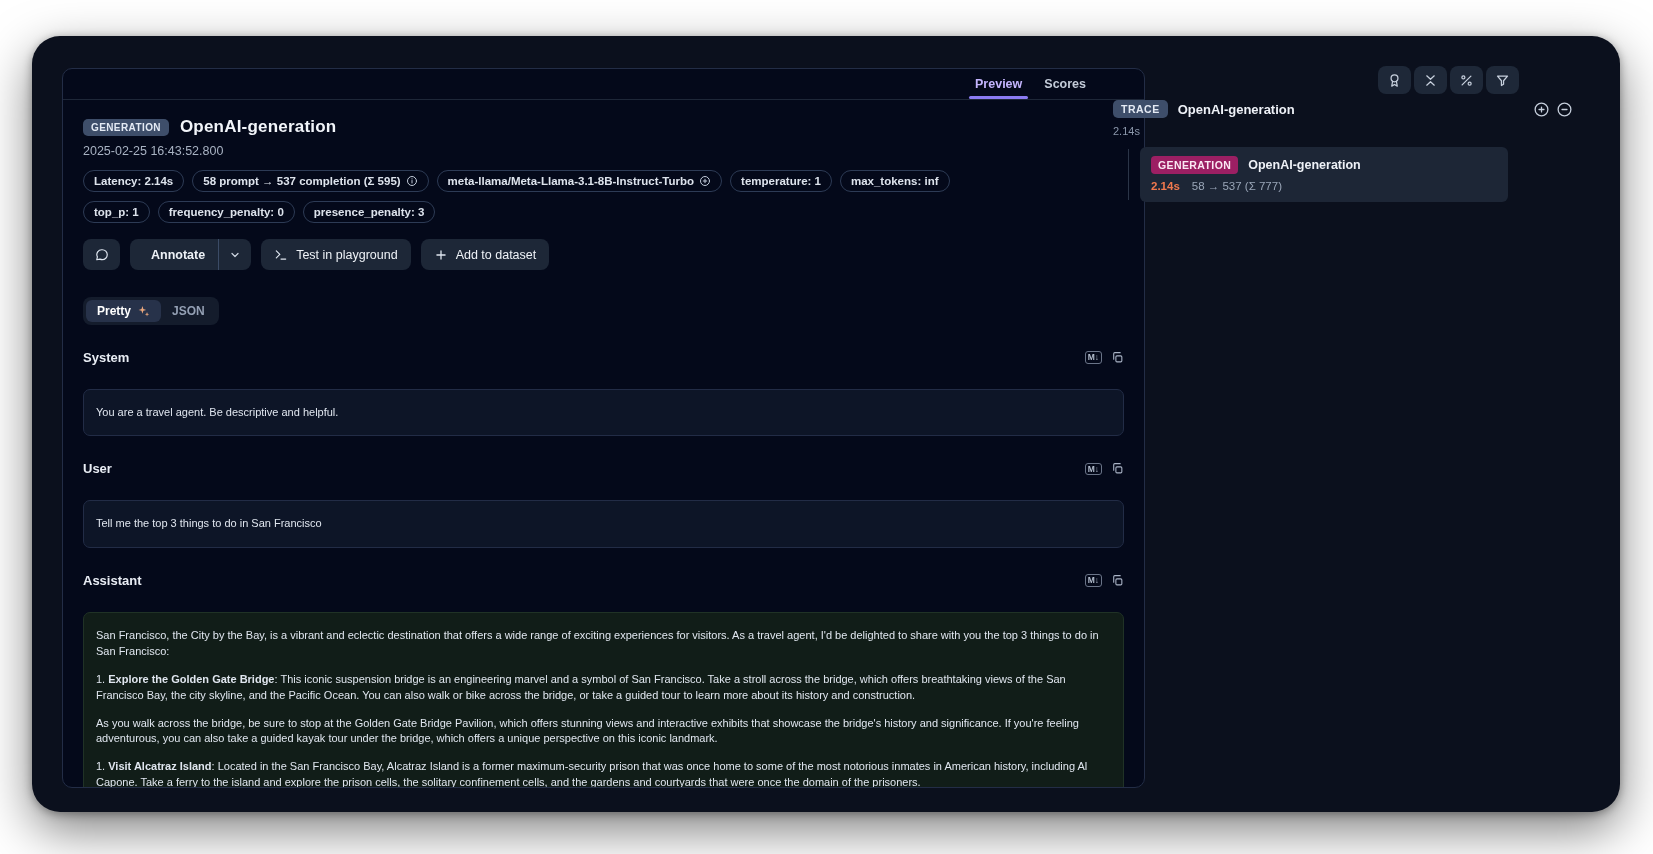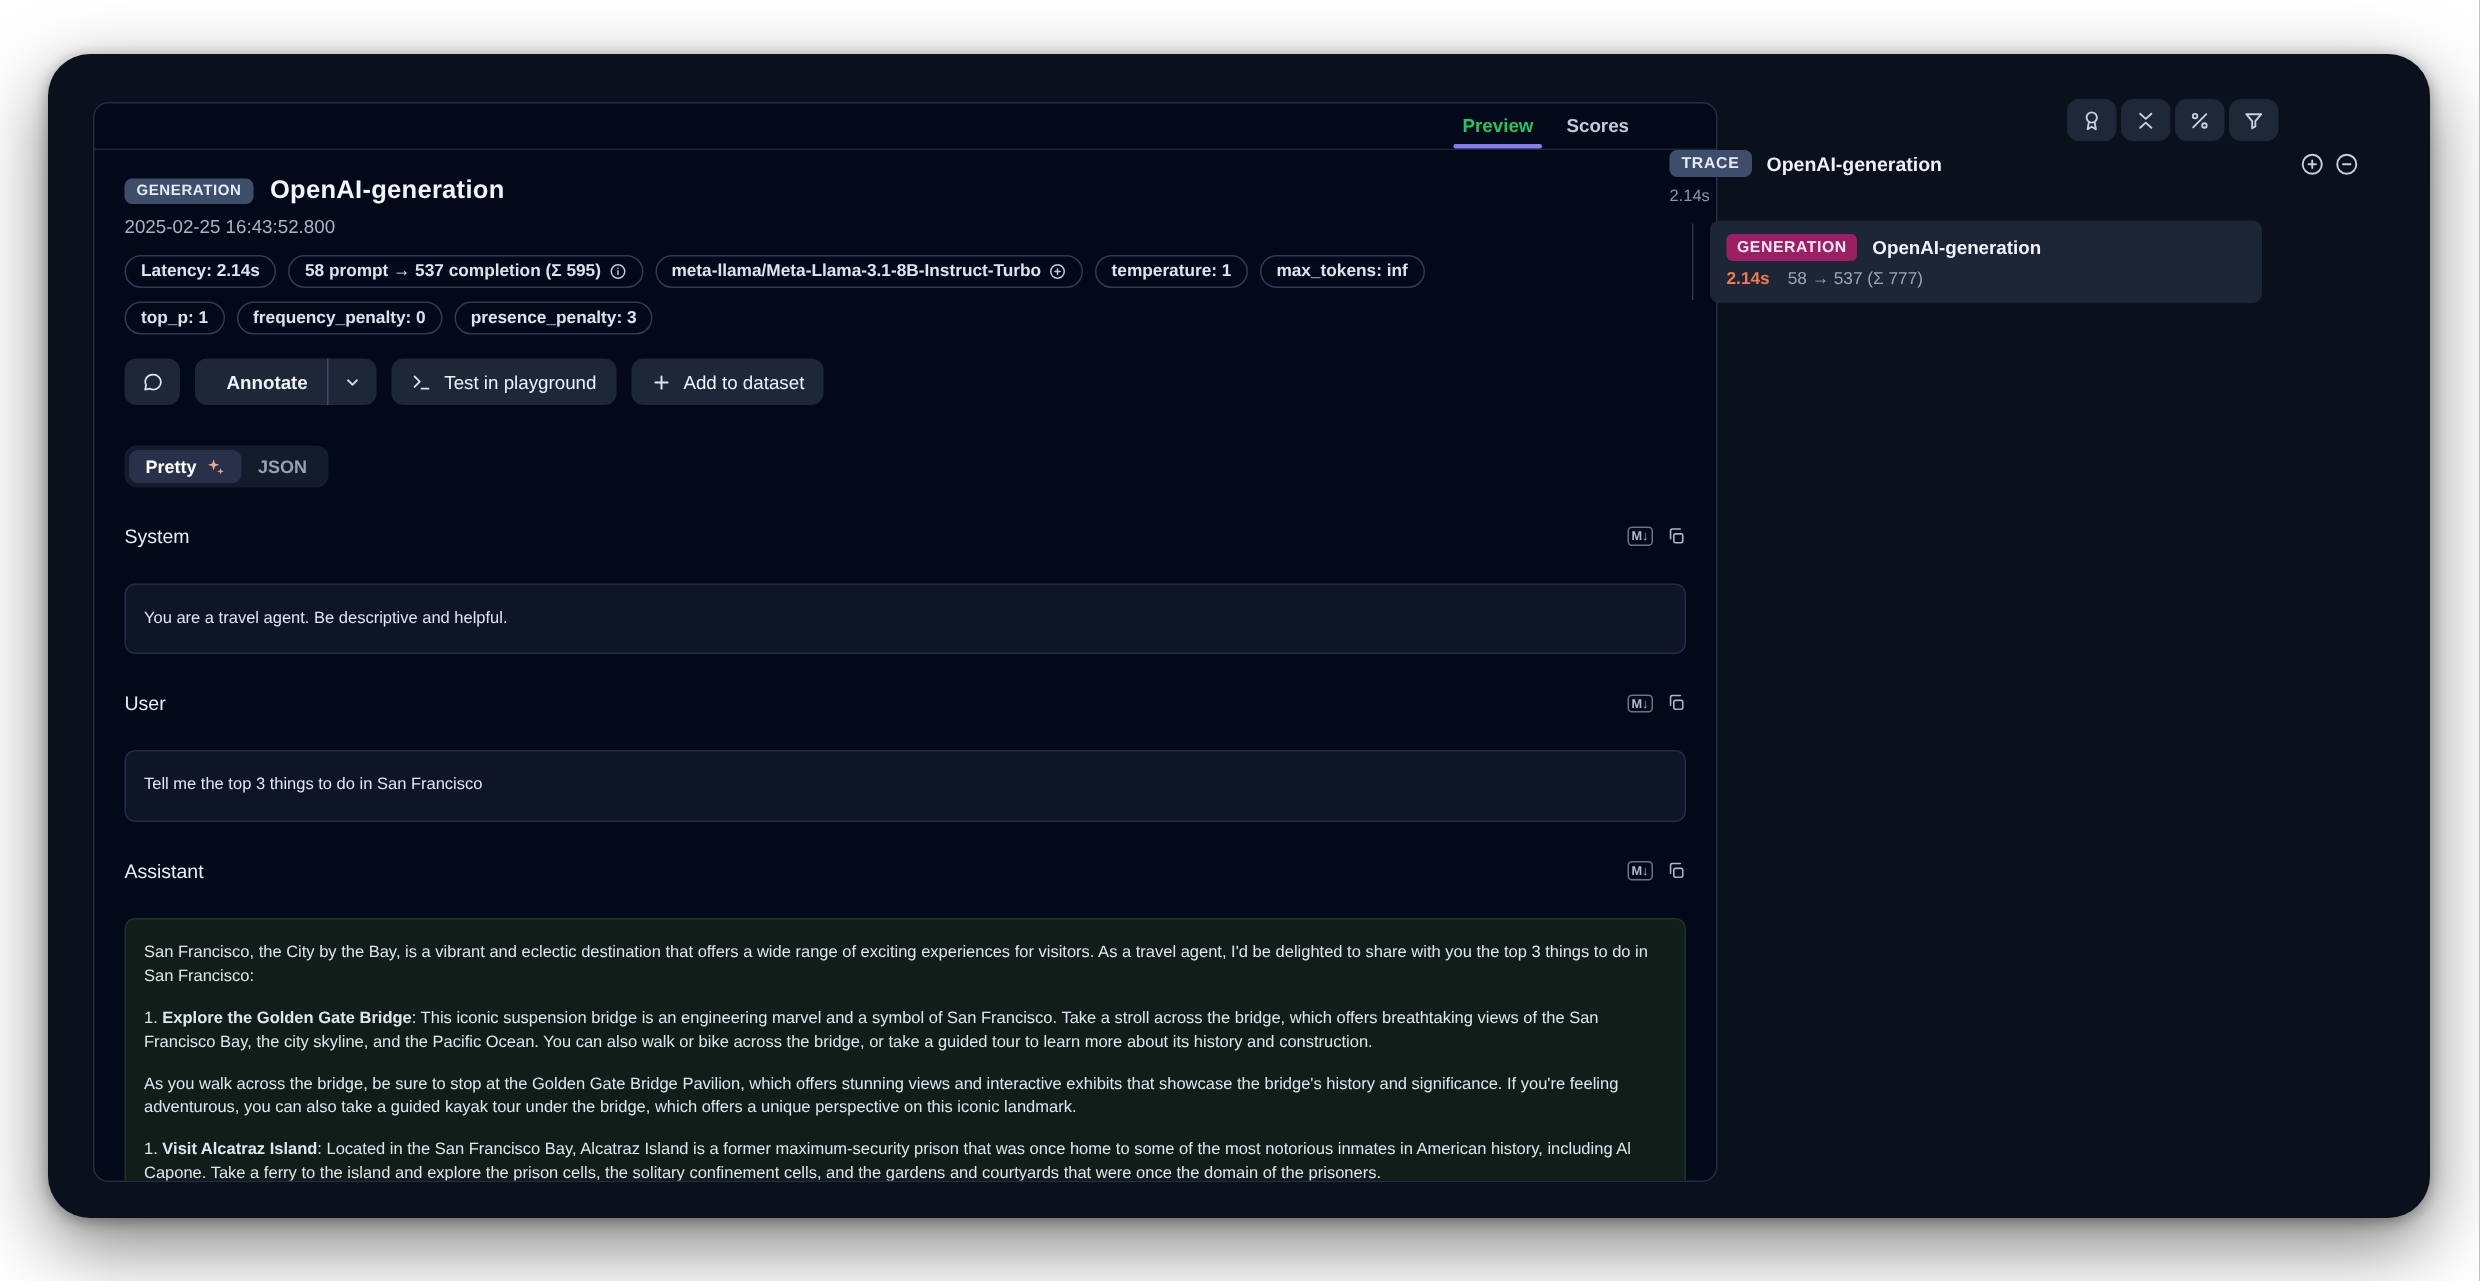--- a/index.html
+++ b/index.html
@@ -23,21 +23,21 @@
   
   .card {
     position:absolute; left:30px; top:32px; width:1083px; height:720px;
     background:#04091a; border:1px solid #232d46; border-radius:10px; overflow:hidden;
   }
   .tabbar {
     height:31px; border-bottom:1px solid #1e2738; display:flex; justify-content:flex-end;
     align-items:stretch; gap:22px; padding-right:58px;
   }
   .tab { font-size:12.5px; font-weight:700; color:#c3cbd8; display:flex; align-items:center; position:relative; cursor:pointer; }
-  .tab.active { color:#22c55e; }
+  .tab.active { color:#c4b5fd; }
   .tab.active::after { content:""; position:absolute; left:-6px; right:-6px; bottom:0; height:3px; background:#8b7bf1; border-radius:2px; }
 
   .card-body { padding:17px 20px 0 20px; }
 
   .title-row { display:flex; align-items:center; gap:11px; }
   .type-badge {
     background:#3e4e6a; color:#e4eaf4; font-size:10px; font-weight:700; letter-spacing:.4px;
     padding:3px 8px; border-radius:5px;
   }
   .page-title { font-size:17px; font-weight:700; color:#f2f5fa; letter-spacing:.2px; }
@@ -63,21 +63,21 @@
   .split .caret { width:32px; display:flex; align-items:center; justify-content:center; cursor:pointer; }
   .split .caret svg { width:12px; height:12px; color:#cfd7e2; }
 
   .view-toggle { margin-top:27px; display:inline-flex; background:#141c2c; border-radius:8px; padding:3px; align-items:flex-start; }
   .seg { font-size:12px; font-weight:700; padding:4px 11px; border-radius:6px; color:#94a0b4; display:inline-flex; gap:6px; align-items:center; cursor:pointer; }
   .seg.active { background:#27324a; color:#ffffff; }
   .seg .sparkle { width:13px; height:13px; }
 
   .section { margin-top:25px; }
   .section-head { display:flex; justify-content:space-between; align-items:center; }
-  .section-label { font-size:13px; font-weight:400; color:#e9edf4; }
+  .section-label { font-size:13px; font-weight:700; color:#e9edf4; }
   .section-icons { display:flex; gap:9px; align-items:center; }
   .md-chip {
     border:1.3px solid #6a7488; border-radius:3px; font-size:8.5px; font-weight:700;
     color:#b3bdcd; padding:1px 2px; line-height:1; cursor:pointer;
   }
   .copy-icon { width:13px; height:13px; color:#aab4c6; cursor:pointer; }
 
   .msg-box {
     margin-top:24px; border:1px solid #222c46; background:#0d1527; border-radius:7px;
     padding:15px 12px; font-size:11px; color:#e0e6ef; line-height:1.4;

